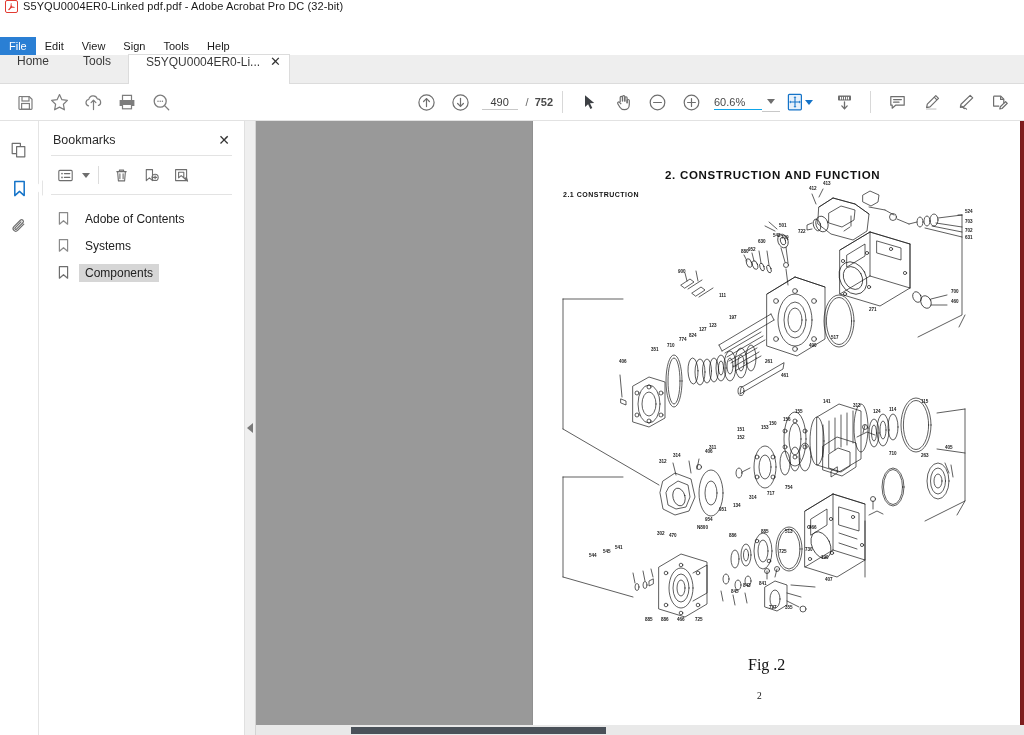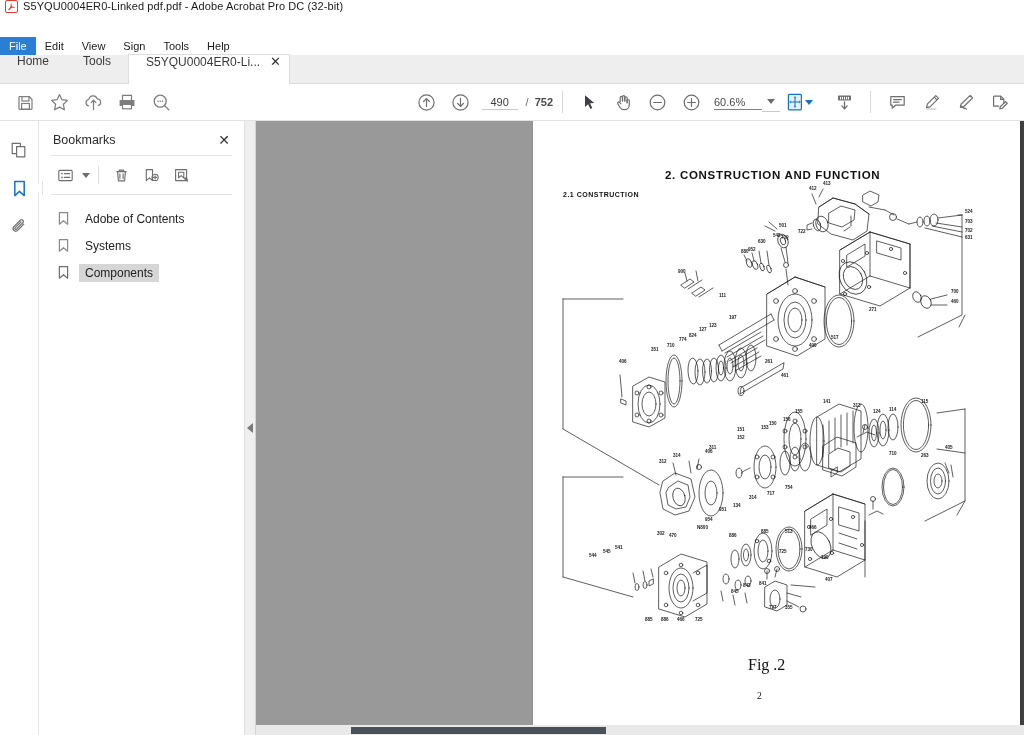--- a/index.html
+++ b/index.html
@@ -275,21 +275,21 @@
     width: 0; height: 0;
     border-top: 5px solid transparent;
     border-bottom: 5px solid transparent;
     border-right: 6px solid #7a7a7a;
   }
 
   
   .docview {
     flex: 1 1 auto;
     position: relative;
-    background: #404040;
+    background: #7f1d1d;
     overflow: hidden;
     min-width: 0;
   }
   .page-sheet {
     position: absolute;
     left: 277px;
     top: 0;
     width: 487px;
     bottom: 10px;
     background: #ffffff;

